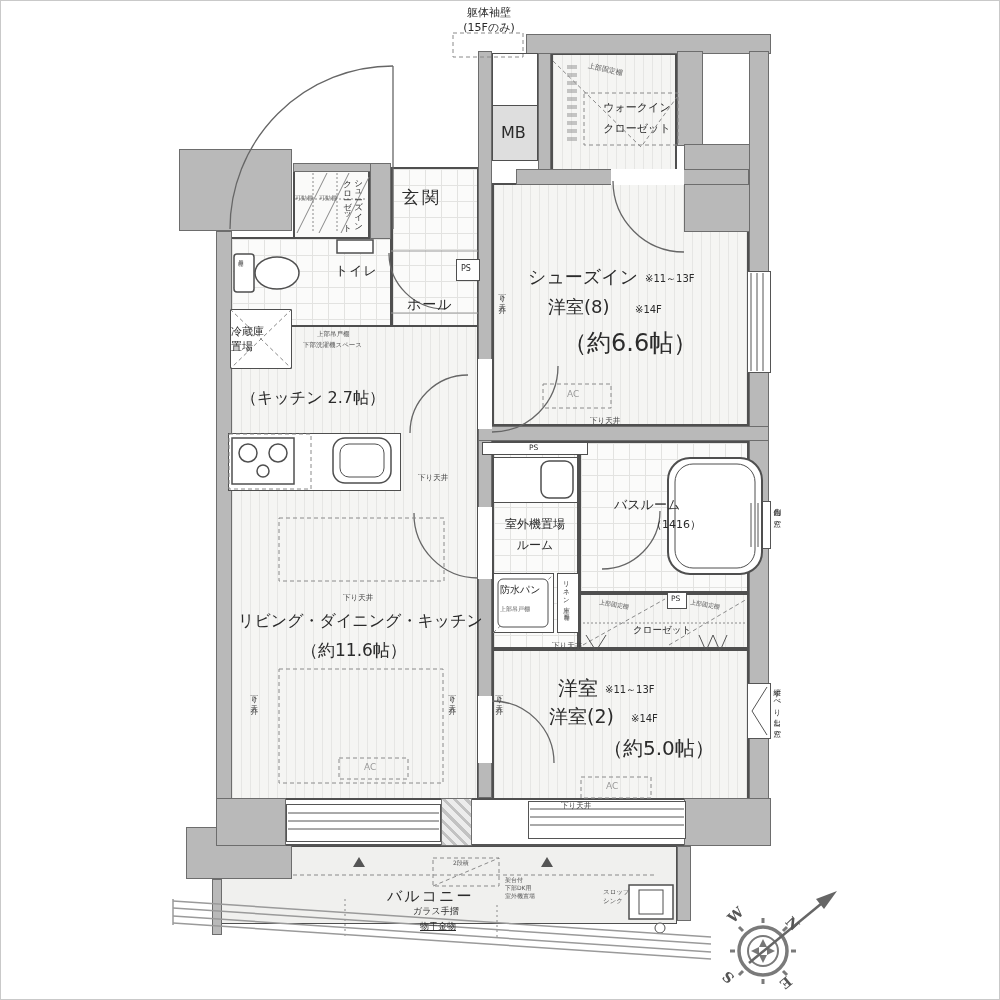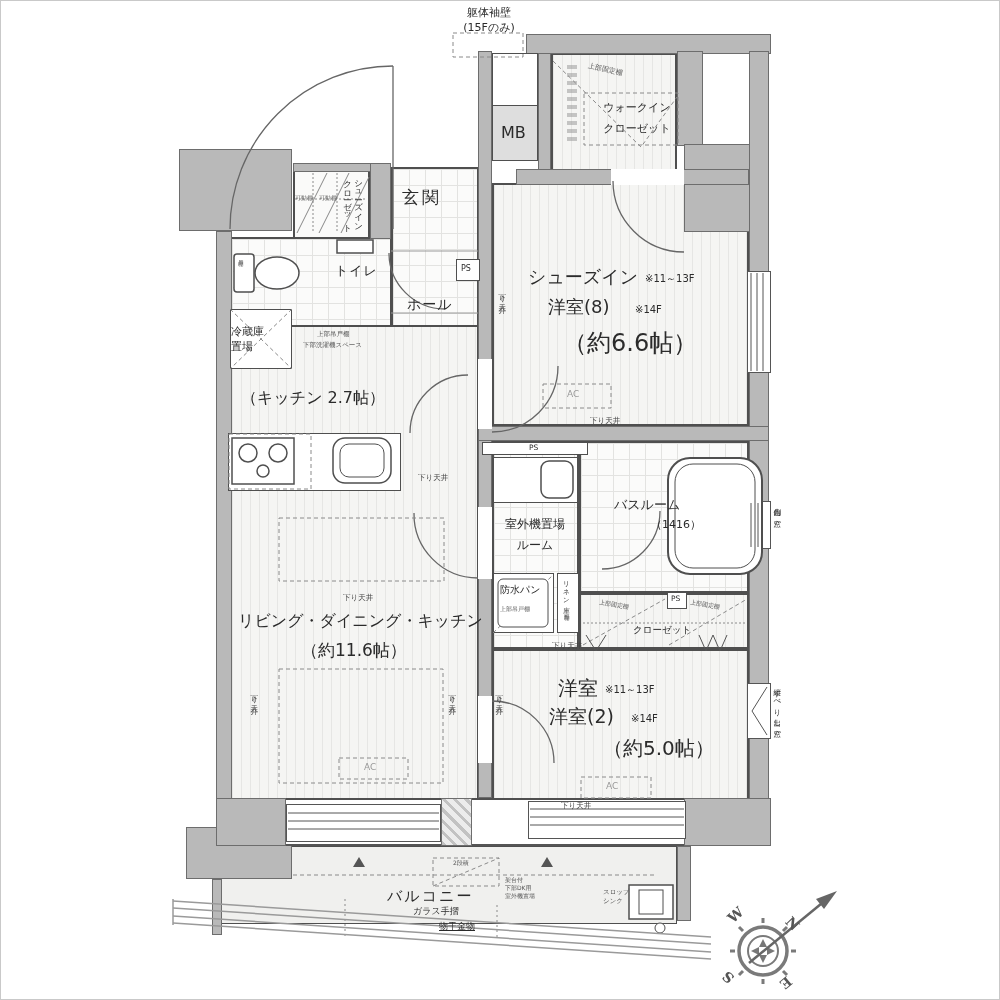--- a/index.html
+++ b/index.html
@@ -225,21 +225,21 @@
       <div class="lbl" style="left: 599px; top: 597px; font-size: 6px; transform: rotate(10deg); color: rgb(85, 85, 85);">上部固定棚</div>
       <div class="lbl" style="left: 690px; top: 597px; font-size: 6px; transform: rotate(10deg); color: rgb(85, 85, 85);">上部固定棚</div>
       <div class="lbl" style="left: 557px; top: 674px; font-size: 20px;">洋室</div>
       <div class="lbl" style="left: 604px; top: 682px; font-size: 10px;">※11～13F</div>
       <div class="lbl" style="left: 548px; top: 703px; font-size: 19px;">洋室(2)</div>
       <div class="lbl" style="left: 630px; top: 711px; font-size: 10px;">※14F</div>
       <div class="lbl" style="left: 565px; top: 734px; font-size: 20px; margin-left: 37px;">（約5.0帖）</div>
       <div class="lbl v" style="left: 771px; top: 501px; font-size: 7.5px;">内倒し窓</div>
       <div class="lbl v" style="left: 771px; top: 682px; font-size: 7.5px;">縦すべり出し窓</div>
       <div class="lbl" style="left: 386px; top: 885px; font-size: 15px; letter-spacing: 2px;">バルコニー</div>
-      <div class="lbl" style="left: 438px; top: 919px; font-size: 9px; text-decoration: underline;">物干金物</div>
+      <div class="lbl" style="left: 419px; top: 919px; font-size: 9px; text-decoration: underline;">物干金物</div>
       <div class="lbl" style="left: 412px; top: 904px; font-size: 9px;">ガラス手摺</div>
       <div class="lbl" style="left: 602px; top: 887px; font-size: 6.5px; color: rgb(85, 85, 85);">スロップ
 シンク</div>
       <div class="lbl" style="left: 504px; top: 875px; font-size: 6px; color: rgb(85, 85, 85);">架台付
 下部DK用
 室外機置場</div>
       <div class="lbl" style="left: 452px; top: 858px; font-size: 6px; color: rgb(85, 85, 85);">2段積</div>
       <div class="lbl v" style="left: 496px; top: 287px; font-size: 7.5px; color: rgb(68, 68, 68);">下り天井</div>
       <div class="lbl" style="left: 589px; top: 415px; font-size: 7.5px; color: rgb(68, 68, 68);">下り天井</div>
       <div class="lbl" style="left: 417px; top: 472px; font-size: 7.5px; color: rgb(68, 68, 68);">下り天井</div>

